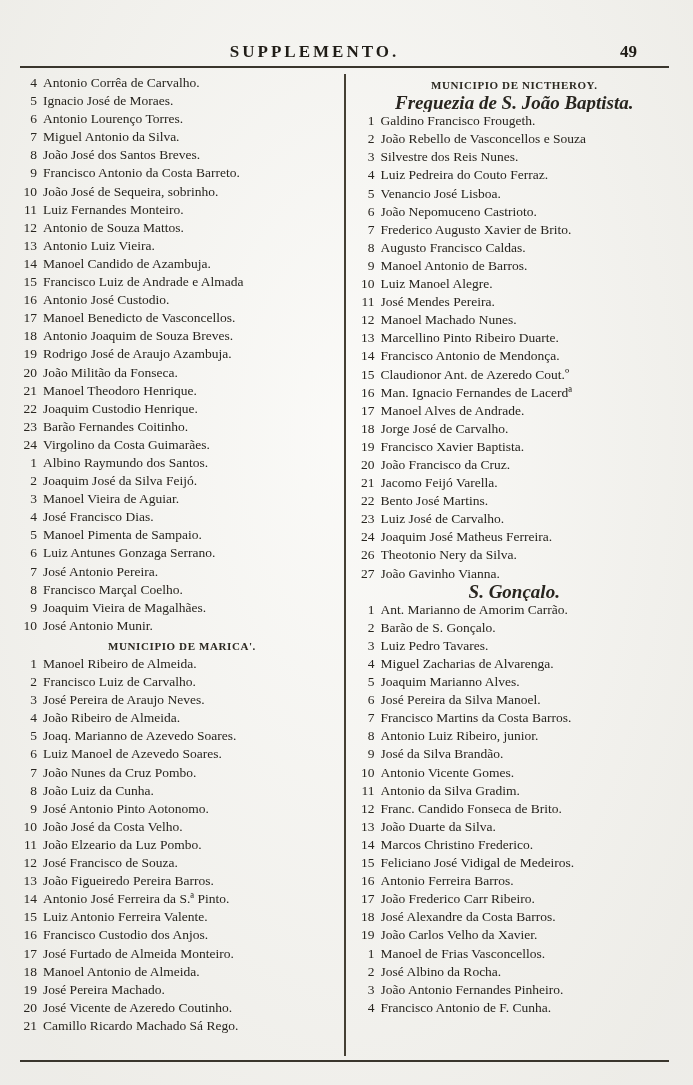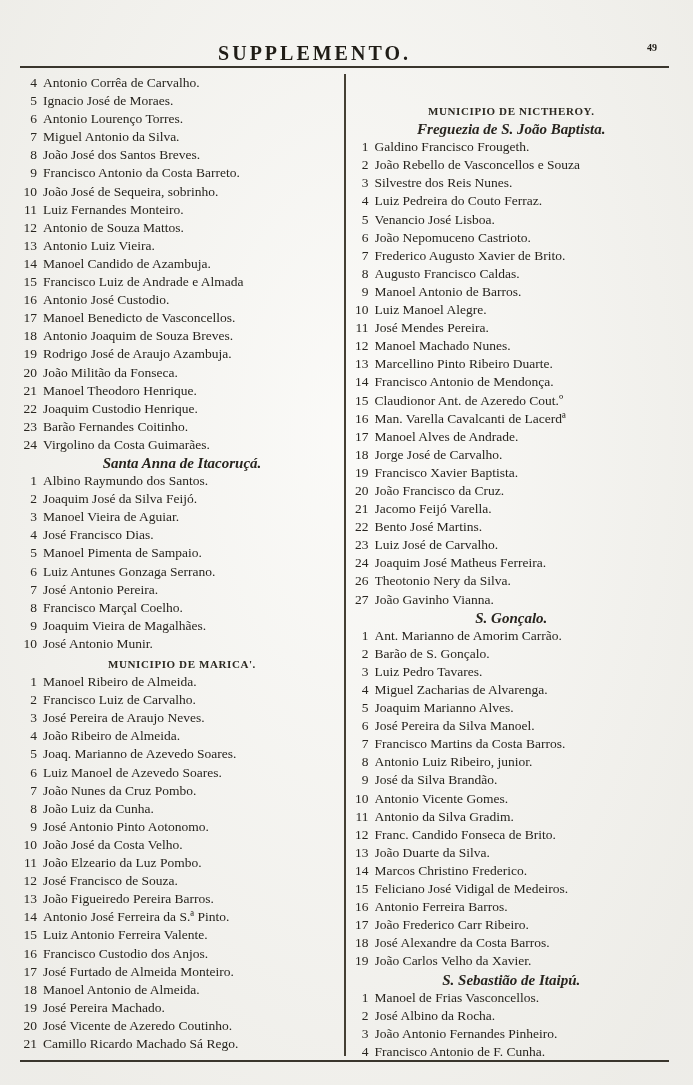--- a/index.html
+++ b/index.html
@@ -20,50 +20,50 @@
   }
   .page-header {
     position:relative;
     height:20px;
     margin-bottom:4px;
   }
   .page-title {
     position:absolute;
     left:0; right:60px;
     text-align:center;
-    font-size:20px;
+    font-size:17px;
     font-weight:bold;
     letter-spacing:3px;
     color:#201d17;
   }
   .page-num {
     position:absolute;
-    right:14px; top:0;
-    font-size:10px;
+    right:34px; top:0;
+    font-size:17px;
     font-weight:bold;
     color:#201d17;
   }
   .rule {
     height:2px;
     background:#3a362d;
     margin:0 2px;
   }
   .top-rule { margin-bottom:6px; }
   .bottom-rule { margin-top:4px; }
   .columns {
     display:flex;
     align-items:stretch;
     height:982px;
     overflow:hidden;
   }
   .col {
     overflow:hidden;
   }
   .col-left { width:326px; padding-left:2px; }
-  .col-right { flex:1; padding-left:6px;margin-top:26px; }
+  .col-right { flex:1; padding-left:12px; }
   .vrule {
     width:1.5px;
     background:#454034;
     flex:none;
   }
   .entry {
     display:flex;
     line-height:18.1px;
     font-size:13.5px;
     white-space:nowrap;
@@ -84,21 +84,21 @@
   .sec-head.caps {
     font-size:11px;
     font-weight:bold;
     letter-spacing:0.6px;
     color:#2b2820;
     padding-top:2px;
   }
   .sec-head.ital {
     font-style:italic;
     font-weight:bold;
-    font-size:15px;
+    font-size:19px;
   }
 </style>
 </head>
 <body>
 
 <div class="page">
   <div class="page-header">
     <div class="page-title">SUPPLEMENTO.</div>
     <div class="page-num">49</div>
   </div>
@@ -182,21 +182,20 @@
           <span class="nm">Joaquim Custodio Henrique.</span>
         </div>
         <div class="entry">
           <span class="num">23</span>
           <span class="nm">Barão Fernandes Coitinho.</span>
         </div>
         <div class="entry">
           <span class="num">24</span>
           <span class="nm">Virgolino da Costa Guimarães.</span>
         </div>
-        <div class="sec-head ital">Santa Anna de Itacoruçá.</div>
         <div class="entry">
           <span class="num">1</span>
           <span class="nm">Albino Raymundo dos Santos.</span>
         </div>
         <div class="entry">
           <span class="num">2</span>
           <span class="nm">Joaquim José da Silva Feijó.</span>
         </div>
         <div class="entry">
           <span class="num">3</span>
@@ -375,21 +374,21 @@
         <div class="entry">
           <span class="num">14</span>
           <span class="nm">Francisco Antonio de Mendonça.</span>
         </div>
         <div class="entry">
           <span class="num">15</span>
           <span class="nm">Claudionor Ant. de Azeredo Cout.º</span>
         </div>
         <div class="entry">
           <span class="num">16</span>
-          <span class="nm">Man. Varella Cavalcanti de Lacerdª</span>
+          <span class="nm">Man. Ignacio Fernandes de Lacerdª</span>
         </div>
         <div class="entry">
           <span class="num">17</span>
           <span class="nm">Manoel Alves de Andrade.</span>
         </div>
         <div class="entry">
           <span class="num">18</span>
           <span class="nm">Jorge José de Carvalho.</span>
         </div>
         <div class="entry">
@@ -494,21 +493,20 @@
           <span class="nm">João Frederico Carr Ribeiro.</span>
         </div>
         <div class="entry">
           <span class="num">18</span>
           <span class="nm">José Alexandre da Costa Barros.</span>
         </div>
         <div class="entry">
           <span class="num">19</span>
           <span class="nm">João Carlos Velho da Xavier.</span>
         </div>
-        <div class="sec-head ital">S. Sebastião de Itaipú.</div>
         <div class="entry">
           <span class="num">1</span>
           <span class="nm">Manoel de Frias Vasconcellos.</span>
         </div>
         <div class="entry">
           <span class="num">2</span>
           <span class="nm">José Albino da Rocha.</span>
         </div>
         <div class="entry">
           <span class="num">3</span>

